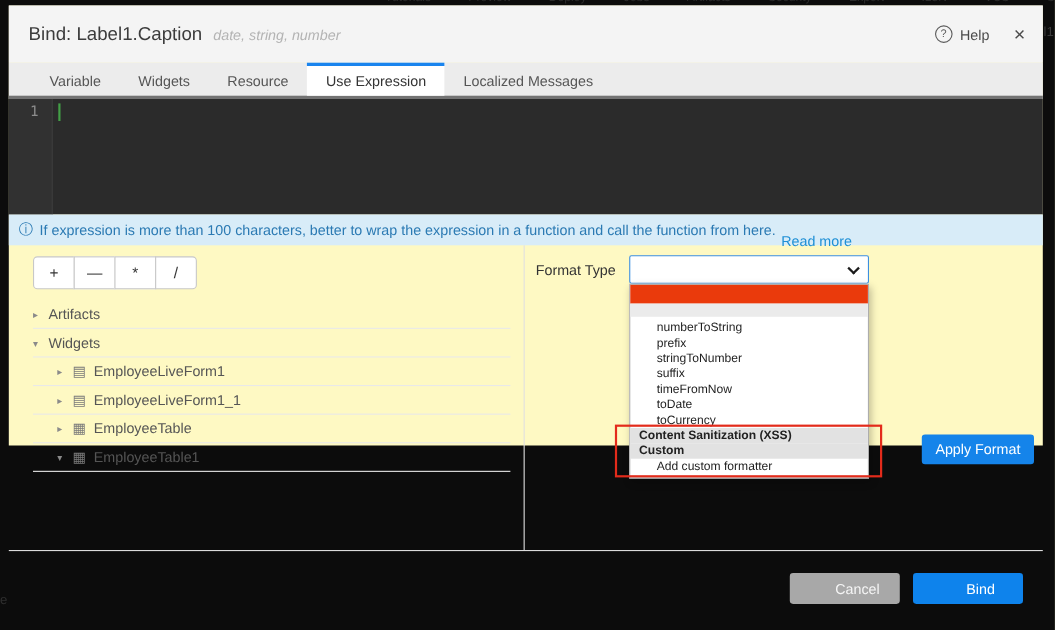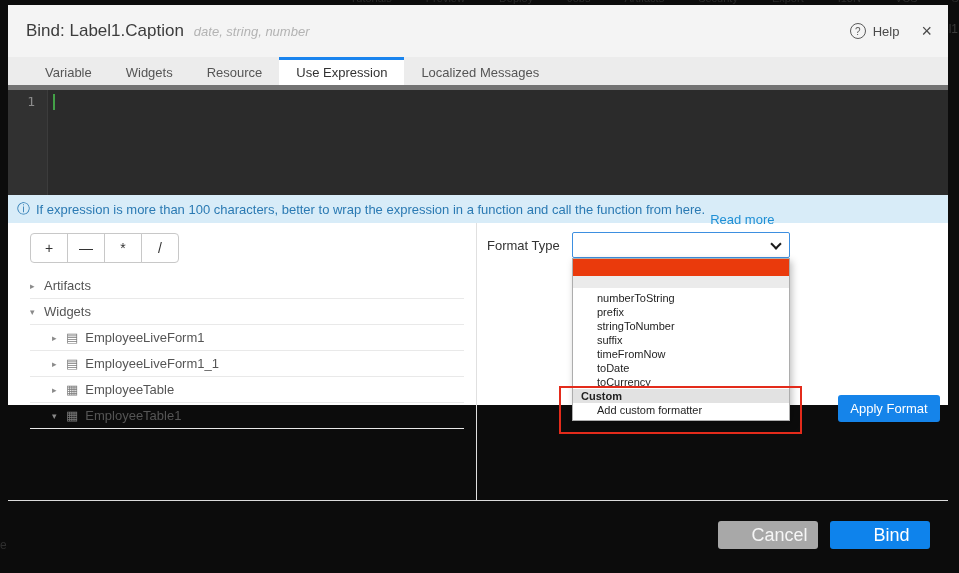--- a/index.html
+++ b/index.html
@@ -8,31 +8,31 @@
 
   
   .top-strip { position:absolute; top:0; left:350; left:350px; right:0; height:6px; overflow:hidden; }
   .top-strip .menu-row { display:flex; gap:34px; transform:translateY(-8px); }
   .top-strip .menu-item { font-size:11px; color:#2b2b2b; white-space:nowrap; }
   .bg-frag { position:absolute; color:#3a3a3a; font-size:12px; }
   .bg-frag.right { right:1px; top:22px; }
   .bg-frag.left { left:0; top:538px; color:#2f2f2f; }
 
   
-  .dialog { position:absolute; left:8px; top:5px; width:940px; height:400px; background:#ffffff; }
+  .dialog { position:absolute; left:8px; top:5px; width:940px; height:400px; background:#fef9c3; }
 
   .dlg-header { position:absolute; left:0; top:0; right:0; height:52px; background:#f4f4f4; display:flex; align-items:center; padding:0 16px 0 18px; }
   .dlg-title { font-size:17px; color:#3c3c3c; font-weight:500; }
   .dlg-subtitle { font-size:13px; color:#b3b3b3; font-style:italic; margin-left:10px; }
   .hdr-right { margin-left:auto; display:flex; align-items:center; gap:22px; }
   .help-btn { display:flex; align-items:center; gap:7px; color:#4a4a4a; font-size:13px; cursor:pointer; }
   .help-circle { width:16px; height:16px; border:1px solid #5a5a5a; border-radius:50%; display:flex; align-items:center; justify-content:center; font-size:10px; color:#5a5a5a; }
   .close-x { font-size:18px; color:#4a4a4a; cursor:pointer; line-height:1; }
 
-  .tabs { position:absolute; left:0; top:52px; right:0; height:33px; background:#ececec; display:flex; padding-left:20px; border-bottom:5px solid #737373; }
+  .tabs { position:absolute; left:0; top:52px; right:0; height:33px; background:#ececec; display:flex; padding-left:20px; border-bottom:3px solid #737373; }
   .tab { font-size:13px; color:#555; padding:0 17px; display:flex; align-items:center; border-top:3px solid transparent; cursor:pointer; }
   .tab.active { background:#ffffff; color:#333; border-top:3px solid #1a84ee; }
 
   .editor { position:absolute; left:0; top:85px; right:0; height:105px; background:#2b2b2b; font-family:"DejaVu Sans Mono", monospace; }
   .gutter { position:absolute; left:0; top:0; bottom:0; width:40px; background:#313131; border-right:1px solid #3c3c3c; color:#8c8c8c; font-size:13px; text-align:right; padding:4px 12px 0 0; }
   .cursor-bar { position:absolute; left:45px; top:4px; width:2px; height:16px; background:#43a047; }
 
   .info-bar { position:absolute; left:0; top:190px; right:0; height:28px; background:#d8ecf8; display:flex; align-items:center; padding-left:9px; font-size:13px; color:#2b7ab3; }
   .info-icon { margin-right:6px; font-size:13px; color:#2b7ab3; }
   .read-more { color:#1e8fd5; margin-left:5px; cursor:pointer;margin-top:20px; }
@@ -66,21 +66,21 @@
   .dd-row { font-size:11px; line-height:14px; height:14px; color:#1e1e1e; padding-left:24px; cursor:pointer; white-space:nowrap; overflow:hidden; }
   .dd-row.selected-blank { height:17px; background:#ea3a0c; padding:0; }
   .dd-row.blank { height:12px; background:#ebebeb; padding:0; margin-bottom:3px; }
   .dd-row.header { font-weight:bold; background:#e2e2e2; padding-left:8px; color:#222; cursor:default; }
 
   .annotation-box { position:absolute; left:82px; top:163px; width:243px; height:48px; border:2px solid #e32b1b; z-index:6; pointer-events:none; }
 
   .apply-btn { position:absolute; right:8px; top:172px; width:102px; height:27px; background:#1584ea; color:#fff; border:none; border-radius:3px; font-size:13px; font-family:"Liberation Sans", sans-serif; cursor:pointer; }
 
   .footer-divider { position:absolute; left:0; top:495px; right:0; height:1px; background:#dcdcdc; }
-  .footer-btn { position:absolute; top:516px; width:100px; height:28px; border:none; border-radius:3px; font-size:18px; font-family:"Liberation Sans", sans-serif; color:#ffffff; cursor:pointer;padding-left:23px; }
+  .footer-btn { position:absolute; top:516px; width:100px; height:28px; border:none; border-radius:3px; font-size:13px; font-family:"Liberation Sans", sans-serif; color:#ffffff; cursor:pointer;padding-left:23px; }
   .cancel-btn { left:710px; background:#a8a8a8; color:#f5f5f5; }
   .bind-btn { left:822px; background:#0e83ec; }
 </style>
 </head>
 <body>
 
 <div class="top-strip">
   <div class="menu-row">
     <span class="menu-item">Tutorials</span>
     <span class="menu-item">Preview</span>
@@ -184,20 +184,21 @@
       <div class="dropdown">
         <div class="dd-row selected-blank"></div>
         <div class="dd-row blank"></div>
         <div class="dd-row">numberToString</div>
         <div class="dd-row">prefix</div>
         <div class="dd-row">stringToNumber</div>
         <div class="dd-row">suffix</div>
         <div class="dd-row">timeFromNow</div>
         <div class="dd-row">toDate</div>
         <div class="dd-row">toCurrency</div>
+        <div class="dd-row header">Content Sanitization (XSS)</div>
         <div class="dd-row header">Custom</div>
         <div class="dd-row">Add custom formatter</div>
       </div>
 
       <div class="annotation-box"></div>
 
       <button class="apply-btn">Apply Format</button>
     </div>
   </div>
 

